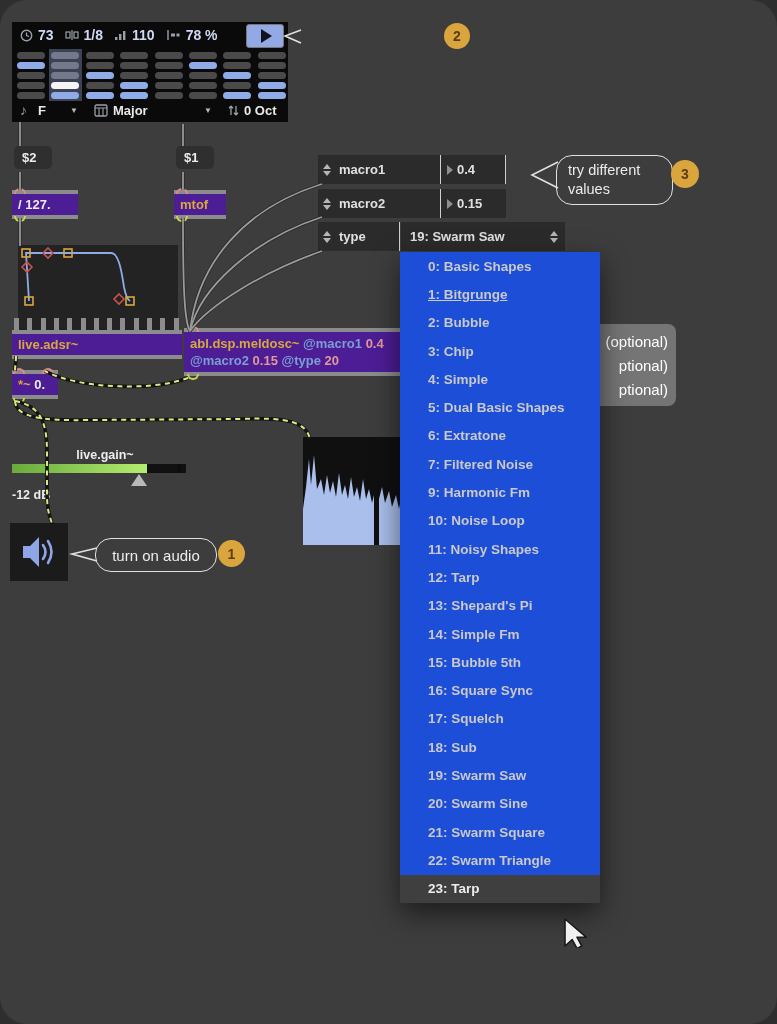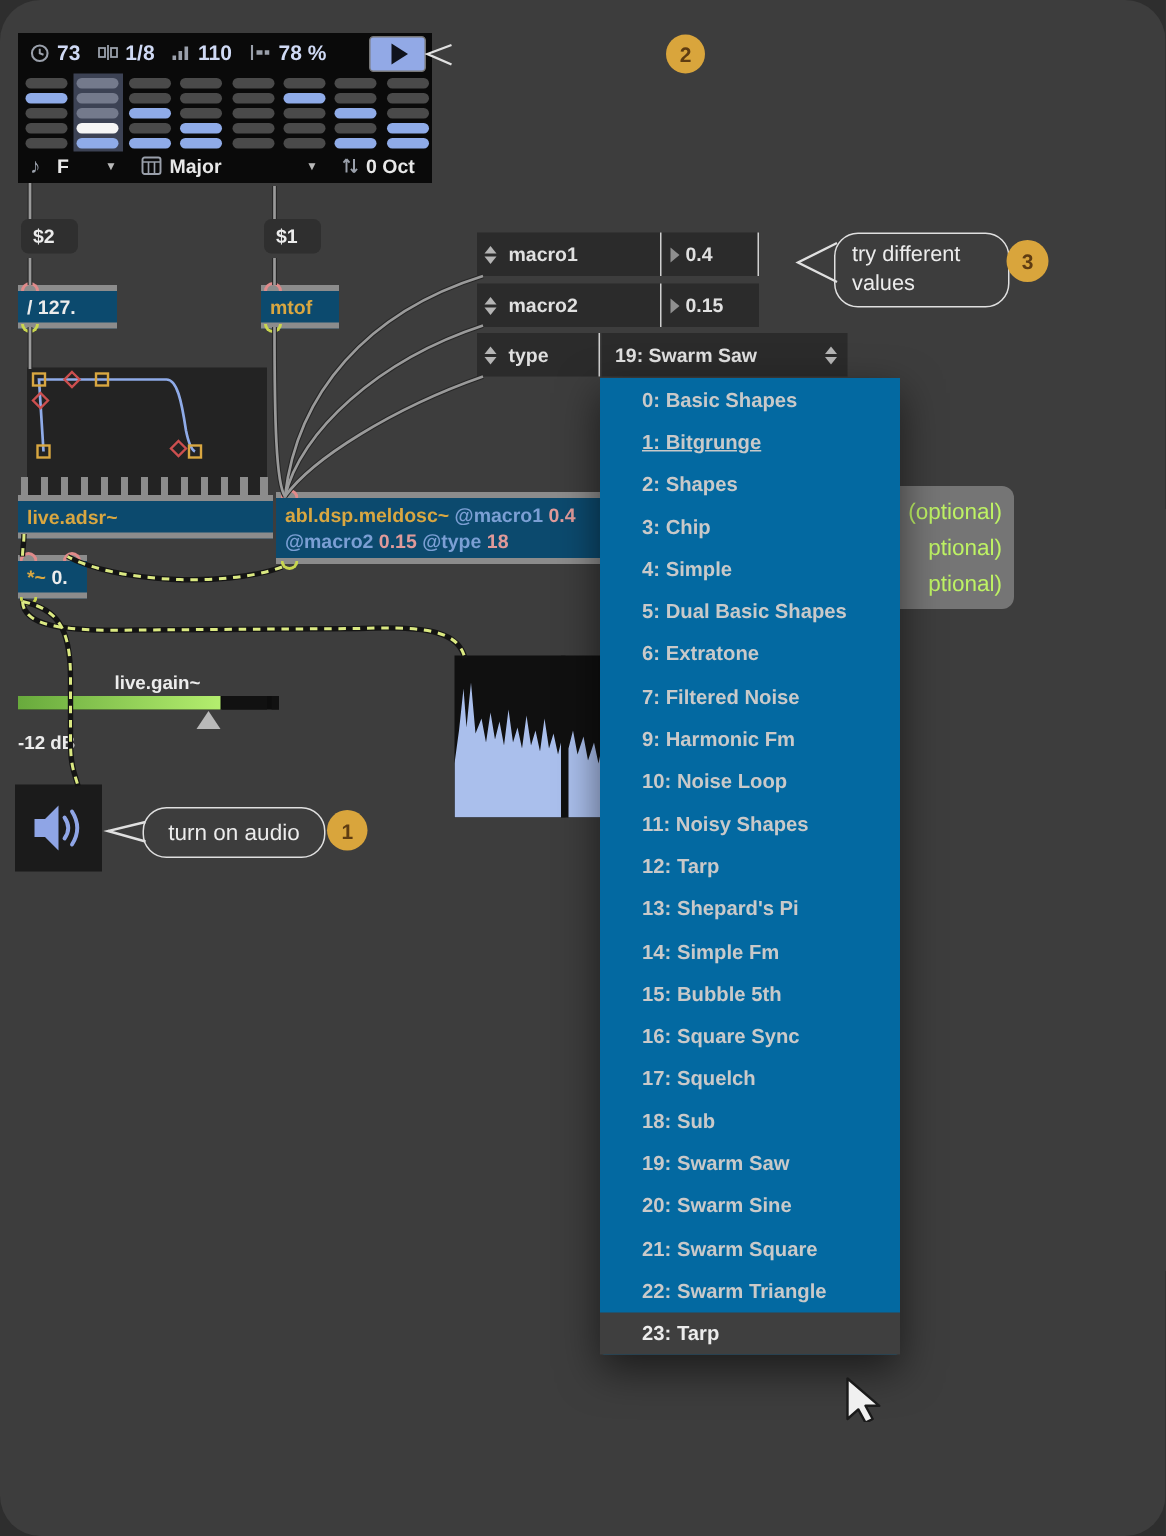--- a/index.html
+++ b/index.html
@@ -22,49 +22,49 @@
   .p0.incur{background:#747a8c;}
   .p1{background:#8fabe8;}
   .p2{background:#f5f5f5;}
   #scalebar{position:absolute;left:0;top:78px;width:276px;height:22px;color:#e8e8e8;
             font-size:13px;font-weight:bold;}
   #scalebar .ic{color:#9aa0ab;font-weight:normal;}
   .dda{color:#b9b9b9;font-size:8px;}
   
   .msg{background:#2f2f2f;border-radius:5px;color:#ececec;font-size:13px;font-weight:bold;
        padding:4px 8px;z-index:2;}
-  .obj{background:#0c4a6e;border-top:4px solid #8c8c8c;border-bottom:4px solid #8c8c8c;
+  .obj{background:#4c1d95;border-top:4px solid #8c8c8c;border-bottom:4px solid #8c8c8c;
        color:#ececec;font-size:13px;font-weight:600;padding:3px 6px;box-sizing:border-box;z-index:2;}
   .orange{color:#d9a741;} .blue{color:#7b9fd4;} .pink{color:#e09a9a;} .white{color:#ececec;}
   .arc{position:absolute;width:8px;height:4px;border:2px solid #e08a8a;border-bottom:none;
        border-radius:8px 8px 0 0;z-index:3;}
   .arco{position:absolute;width:8px;height:4px;border:2px solid #c9d64f;border-top:none;
         border-radius:0 0 8px 8px;z-index:3;}
   
   .lw{background:#2b2b2b;color:#e0e0e0;font-size:13px;font-weight:bold;display:flex;
       align-items:center;z-index:2;box-sizing:border-box;}
   .stepper{display:flex;flex-direction:column;gap:2px;margin:0 8px 0 5px;}
   .stepper i{width:0;height:0;border-left:4px solid transparent;border-right:4px solid transparent;}
   .stepper .up{border-bottom:5px solid #b5b5b5;} .stepper .dn{border-top:5px solid #b5b5b5;}
   .valtri{width:0;height:0;border-left:6px solid #8f8f8f;border-top:5px solid transparent;
           border-bottom:5px solid transparent;margin:0 4px 0 6px;}
   .divline{border-right:1px solid #cfcfcf;}
   
-  #dropdown{left:400px;top:252px;width:200px;background:#0369a1;z-index:20;
+  #dropdown{left:400px;top:252px;width:200px;background:#1d4ed8;z-index:20;
             border-radius:0 0 3px 3px;box-shadow:0 10px 28px rgba(0,0,0,.55);}
   .mitem{display:flex;align-items:center;padding-left:28px;font-size:13.5px;font-weight:bold;
          color:#c9c9c9;box-sizing:border-box;}
   .mitem.hl{background:#3f3f3f;color:#ececec;}
   
   .bubble{border:1.5px solid #e0e0e0;border-radius:16px;color:#ececec;display:flex;
           align-items:center;z-index:7;background:transparent;}
   .badge{border-radius:50%;background:#d9a53c;color:#5e3c12;font-weight:bold;display:flex;
          align-items:center;justify-content:center;z-index:7;}
   #optional-note{left:560px;top:324px;width:116px;height:82px;background:#757575;border-radius:8px;
-                 z-index:4;color:#bef264;font-size:15px;text-align:right;padding:6px 8px;
+                 z-index:4;color:#ffffff;font-size:15px;text-align:right;padding:6px 8px;
                  box-sizing:border-box;line-height:24px;}
   #env-panel{left:18px;top:245px;width:160px;height:86px;background:#232323;z-index:2;}
   #adsr-stubs{left:14px;top:318px;width:168px;height:12px;z-index:2;
     background:repeating-linear-gradient(90deg,#8c8c8c 0 5px,transparent 5px 13.3px);}
   #adsr-stubs::after{content:"";position:absolute;left:0;bottom:-2px;width:100%;height:2px;
     background:repeating-linear-gradient(90deg,#d98b8b 0 7px,transparent 7px 13.3px);}
   #gain-label{left:55px;top:448px;width:100px;text-align:center;color:#ececec;
               font-size:12.5px;font-weight:bold;z-index:2;}
   #gain-bar{left:12px;top:464px;width:174px;height:9px;background:#0d0d0d;z-index:2;}
   #gain-fill{position:absolute;left:0;top:0;width:135px;height:9px;
@@ -245,21 +245,21 @@
   <div class="obj abs orange" style="left:12px;top:330px;width:170px">live.adsr~</div>
 
   <div class="obj abs" style="left:184px;top:328px;width:252px;line-height:17px">
     <span class="orange">abl.dsp.meldosc~</span>
     <span class="blue">@macro1</span>
     <span class="pink">0.4</span>
     <br>
     <span class="blue">@macro2</span>
     <span class="pink">0.15</span>
     <span class="blue">@type</span>
-    <span class="pink">18</span>
+    <span class="pink">20</span>
   </div>
   <div class="arc" style="left:187px;top:326px"></div>
   <div class="arco" style="left:187px;top:374px"></div>
 
   <div class="obj abs" style="left:12px;top:370px;width:46px">
     <span class="orange">*~</span>
     <span class="white">0.</span>
   </div>
   <div class="arc" style="left:13px;top:368px"></div>
   <div class="arc" style="left:42px;top:368px"></div>
@@ -346,21 +346,21 @@
 
   <div id="optional-note" class="abs">
     <span>(optional)</span><br>
     <span>ptional)</span><br>
     <span>ptional)</span>
   </div>
 
   <div id="dropdown" class="abs">
       <div class="mitem" style="height: 28.3px;">0: Basic Shapes</div>
       <div class="mitem" style="height: 28.3px; text-decoration: underline;">1: Bitgrunge</div>
-      <div class="mitem" style="height: 28.3px;">2: Shapes</div>
+      <div class="mitem" style="height: 28.3px;">2: Bubble</div>
       <div class="mitem" style="height: 28.3px;">3: Chip</div>
       <div class="mitem" style="height: 28.3px;">4: Simple</div>
       <div class="mitem" style="height: 28.3px;">5: Dual Basic Shapes</div>
       <div class="mitem" style="height: 28.3px;">6: Extratone</div>
       <div class="mitem" style="height: 28.3px;">7: Filtered Noise</div>
       <div class="mitem" style="height: 28.3px;">9: Harmonic Fm</div>
       <div class="mitem" style="height: 28.3px;">10: Noise Loop</div>
       <div class="mitem" style="height: 28.3px;">11: Noisy Shapes</div>
       <div class="mitem" style="height: 28.3px;">12: Tarp</div>
       <div class="mitem" style="height: 28.3px;">13: Shepard's Pi</div>

